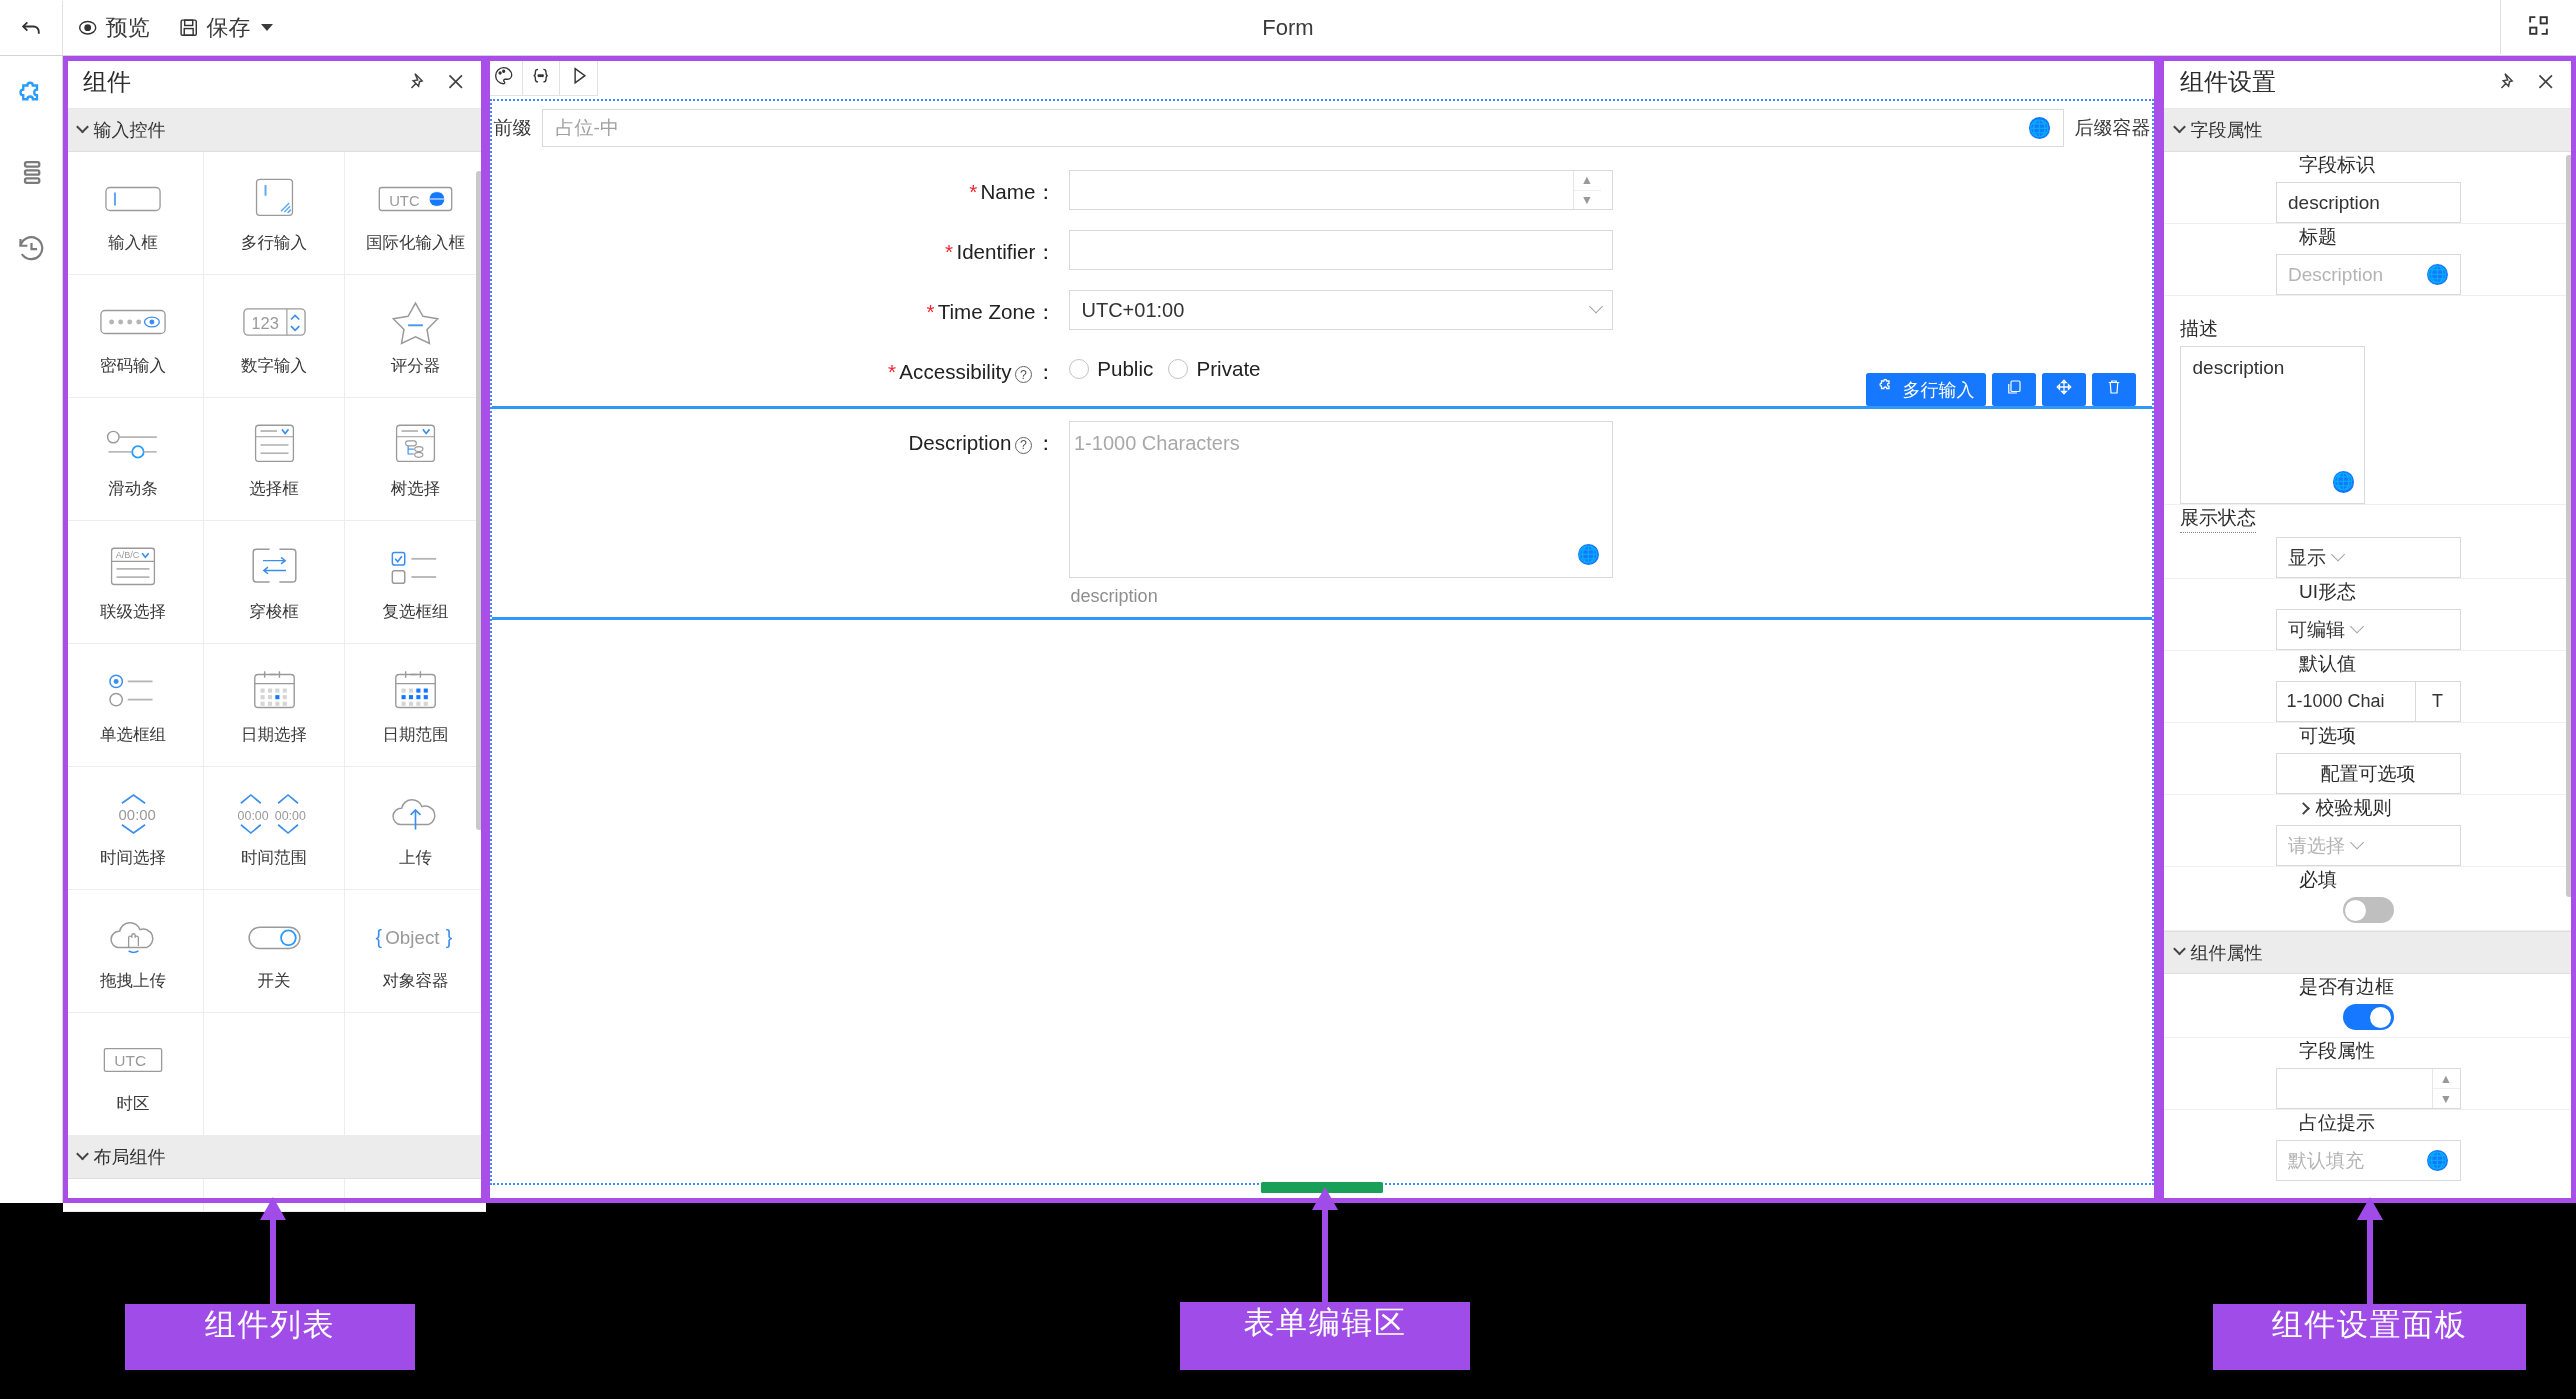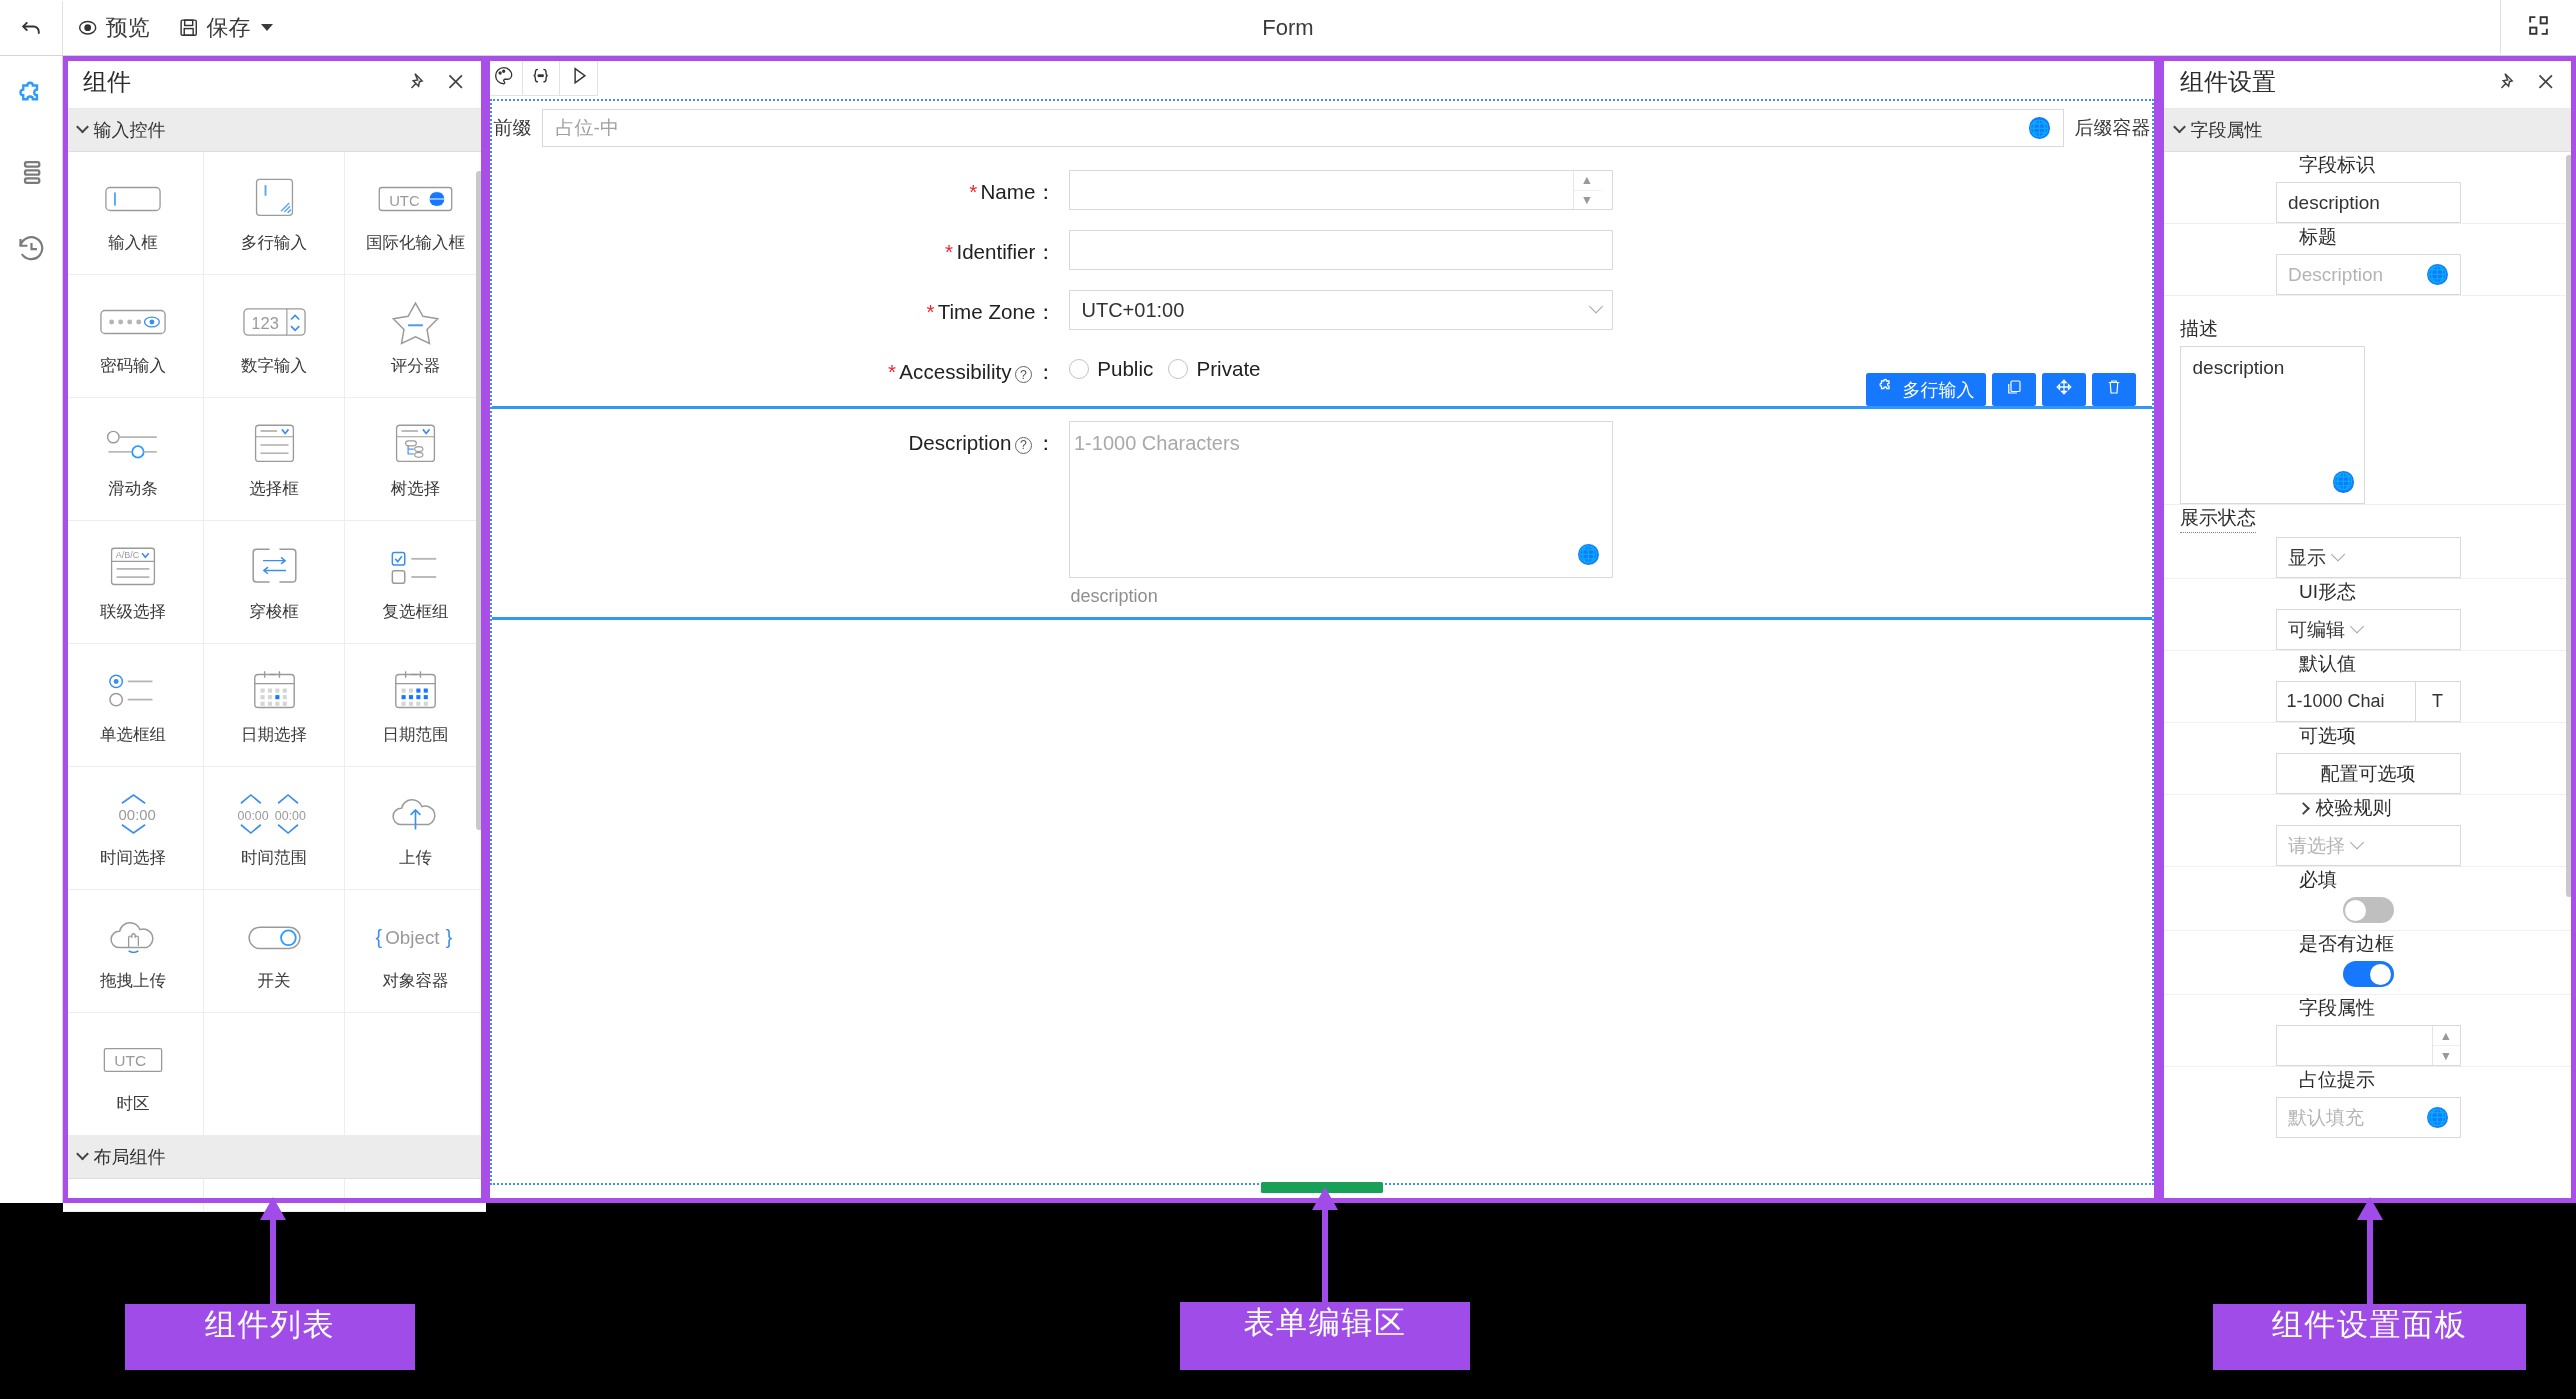--- a/index.html
+++ b/index.html
@@ -890,20 +890,24 @@
 
     <div class="srow">
       <div class="k">必填</div>
       <div class="v">
           <div class="toggle">
             <div class="knob"></div>
           </div>
         </div>
     </div>
 
+    <div class="sgroup">
+      <span class="chev-d"></span>
+      <span>组件属性</span>
+    </div>
 
     <div class="srow">
       <div class="k">是否有边框</div>
       <div class="v">
           <div class="toggle on">
             <div class="knob"></div>
           </div>
         </div>
     </div>
 

